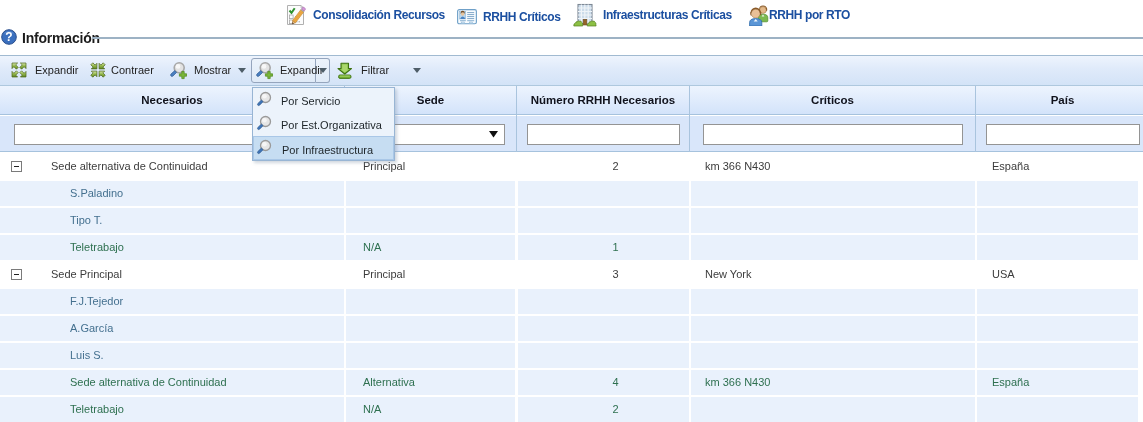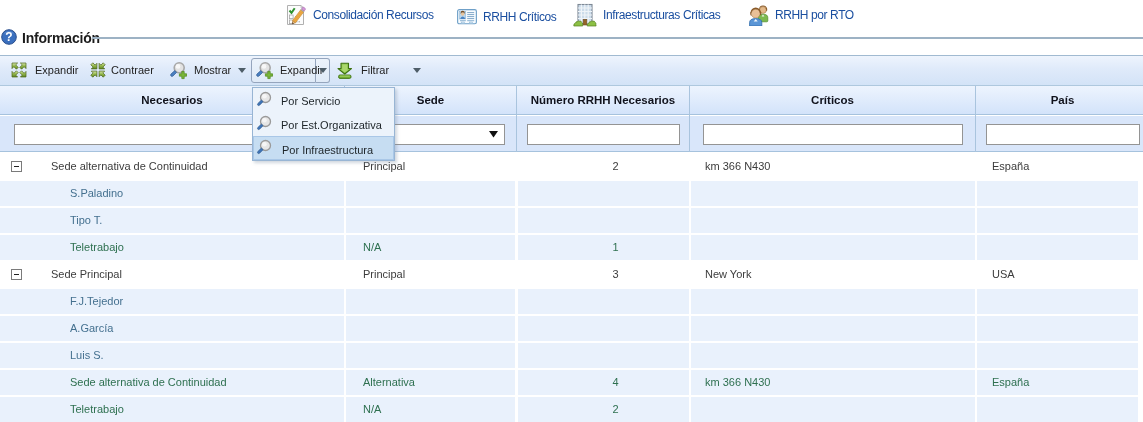--- a/index.html
+++ b/index.html
@@ -1,21 +1,21 @@
 <!DOCTYPE html>
 <html><head>
 <meta charset="utf-8">
 <style>
   * { margin:0; padding:0; box-sizing:border-box; }
   html,body { width:1143px; height:422px; overflow:hidden; background:#fff;
     font-family:"Liberation Sans", sans-serif; }
   .abs { position:absolute; }
   
   .mi { position:absolute; top:0; height:30px; display:flex; align-items:center; }
-  .mi .lbl { color:#1b4fa0; font-weight:normal; font-size:12px; letter-spacing:-0.4px; }
+  .mi .lbl { color:#1b4fa0; font-weight:bold; font-size:12px; letter-spacing:-0.4px; }
   
   #toolbar { position:absolute; left:0; top:55px; width:1143px; height:31px;
     border-top:1px solid #a1bad1; border-bottom:1px solid #aec8de;
     background:linear-gradient(#eef4fd,#dfeafa 45%,#d3e3f7); }
   .tbtxt { position:absolute; top:64px; font-size:11px; color:#222; }
   .arr { position:absolute; width:0; height:0; border-left:4px solid transparent;
     border-right:4px solid transparent; border-top:5px solid #4e5d68; top:68px; }
   
   #ghead { position:absolute; left:0; top:86px; width:1143px; height:29px;
     background:linear-gradient(#edf4fe,#d3e3fa);
@@ -96,21 +96,21 @@
     <path d="M18.6 4 q1 1.6 0.6 3.4 l1 -1 q0.4 -1.6 -0.8 -2.8 Z" fill="#8a5a28"></path>
     <path d="M11.2 16.8 v-3.2 q0 -3.4 4.8 -3.4 q4.8 0 4.8 3.4 v3.2 q0 1 -1 1 h-7.6 q-1 0 -1 -1 Z" fill="#7cb94e" stroke="#4e8a28" stroke-width=".7"></path>
     <path d="M16 10.4 l-1.4 2 h2.8 Z" fill="#eef4ee"></path>
     <circle cx="8.7" cy="9.6" r="4.4" fill="#e9c097" stroke="#9c6b33" stroke-width=".5"></circle>
     <path d="M4.3 9.6 a4.4 4.4 0 0 1 8.8 0 l0.8 -0.8 a5 5.2 0 0 0 -10.4 0 Z" fill="#8a5a28"></path>
     <path d="M4.1 8 q-0.6 2.4 0.6 3.8 l-1.2 -0.6 q-0.6 -1.8 0 -3.2 Z" fill="#8a5a28"></path>
     <path d="M12.4 7.4 q1.2 1.8 0.6 4.2 l1.4 -1 q0.4 -2 -0.9 -3.4 Z" fill="#8a5a28"></path>
     <path d="M2.6 22 v-3.4 q0 -4 6.1 -4 q6.1 0 6.1 4 v3.4 Z" fill="#5b96d6" stroke="#2e6bab" stroke-width=".8"></path>
     <path d="M8.7 15 l-2 2.6 h4 Z" fill="#f2f6fa"></path>
   </svg>
-  <span class="lbl" style="margin-left:6px">RRHH por RTO</span>
+  <span class="lbl" style="">RRHH por RTO</span>
 </div>
 
 <div class="abs" style="left:1px; top:29px">
   <svg width="16" height="16" viewBox="0 0 16 16">
     <circle cx="8" cy="8" r="7.3" fill="#3a6fbe" stroke="#2a4f8e" stroke-width="1"></circle>
     <path d="M3 5 a6 6 0 0 1 10 0 a7 5 0 0 0 -10 0 Z" fill="#6b97d6" opacity=".85"></path>
     <text x="8" y="12.4" font-size="12px" font-weight="bold" fill="#fff" text-anchor="middle" font-family="Liberation Sans">?</text>
   </svg>
 </div>
 <div class="abs" style="left:22px; top:30px; font-size:14px; letter-spacing:-0.2px; font-weight:bold; color:#1c1c1c">Información</div>

